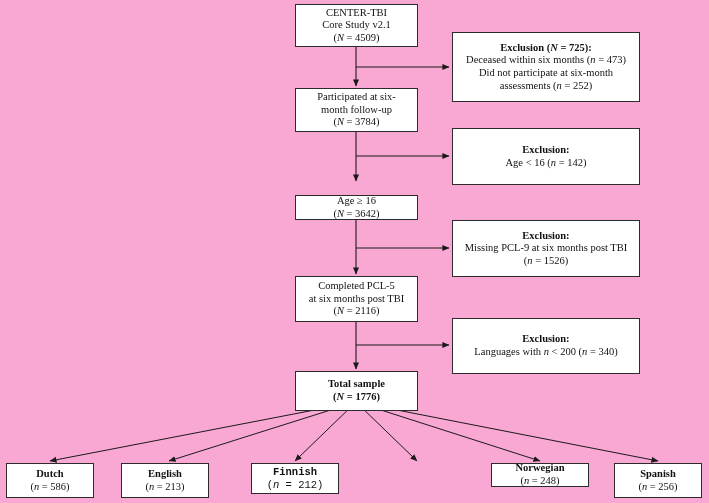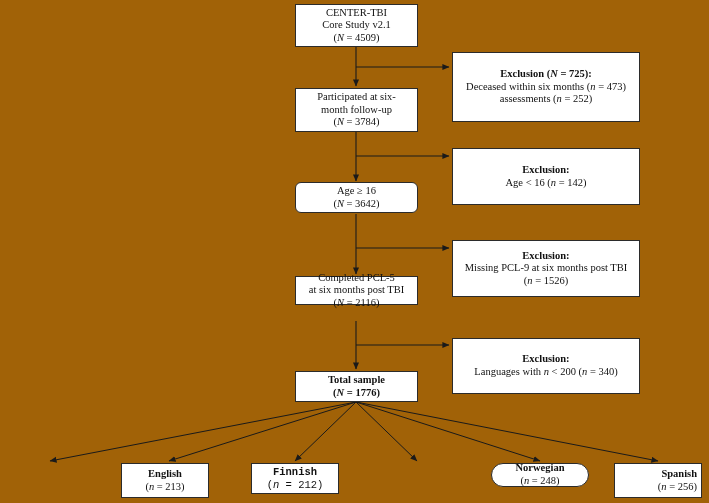--- a/index.html
+++ b/index.html
@@ -10,21 +10,21 @@
   body {
     font-family: "Liberation Serif", serif;
     width: 709px;
     height: 503px;
     overflow: hidden;
   }
   #flowchart-root {
     position: relative;
     width: 709px;
     height: 503px;
-    background: #a16207;
+    background: #f9a8d4;
   }
   svg.lines {
     position: absolute;
     left: 0;
     top: 0;
     width: 709px;
     height: 503px;
     pointer-events: none;
   }
   .node {
@@ -44,21 +44,20 @@
   }
   .node .ln {
     display: block;
     white-space: nowrap;
   }
   .node .ln.bold {
     font-weight: bold;
   }
   .node.excl {
     text-align: center;
-    margin-top: 20px;
   }
   .lang .ln.bold {
     font-weight: bold;
   }
   i.v {
     font-style: italic;
   }
 </style>
 </head>
 <body>
@@ -107,73 +106,78 @@
     <span class="ln">Core Study v2.1</span>
     <span class="ln">(<i class="v">N</i> = 4509)</span>
   </div>
 
   <div class="node main" style="left:295px; top:88px; width:123px; height:44px;">
     <span class="ln">Participated at six-</span>
     <span class="ln">month follow-up</span>
     <span class="ln">(<i class="v">N</i> = 3784)</span>
   </div>
 
-  <div class="node main" style="left:295px; top:182px; width:123px; height:31px;border-radius:6px;">
+  <div class="node main" style="left:295px; top:195px; width:123px; height:25px;">
     <span class="ln">Age ≥ 16</span>
     <span class="ln">(<i class="v">N</i> = 3642)</span>
   </div>
 
-  <div class="node main" style="left:295px; top:276px; width:123px; height:29px;">
+  <div class="node main" style="left:295px; top:276px; width:123px; height:46px;">
     <span class="ln">Completed PCL-5</span>
     <span class="ln">at six months post TBI</span>
     <span class="ln">(<i class="v">N</i> = 2116)</span>
   </div>
 
-  <div class="node main" style="left:295px; top:371px; width:123px; height:31px; border-width:1.6px;">
+  <div class="node main" style="left:295px; top:371px; width:123px; height:40px; border-width:1.6px;">
     <span class="ln bold">Total sample</span>
     <span class="ln bold">(<i class="v">N</i> = 1776)</span>
   </div>
 
   <div class="node excl" style="left:452px; top:32px; width:188px; height:70px;">
     <span class="ln bold">Exclusion (<i class="v">N</i> = 725):</span>
     <span class="ln">Deceased within six months (<i class="v">n</i> = 473)</span>
+    <span class="ln">Did not participate at six-month</span>
     <span class="ln">assessments (<i class="v">n</i> = 252)</span>
   </div>
 
   <div class="node excl" style="left:452px; top:128px; width:188px; height:57px;">
     <span class="ln bold">Exclusion:</span>
     <span class="ln">Age &lt; 16 (<i class="v">n</i> = 142)</span>
   </div>
 
   <div class="node excl" style="left:452px; top:220px; width:188px; height:57px;">
     <span class="ln bold">Exclusion:</span>
     <span class="ln">Missing PCL-9 at six months post TBI</span>
     <span class="ln">(<i class="v">n</i> = 1526)</span>
   </div>
 
   <div class="node excl" style="left:452px; top:318px; width:188px; height:56px;">
     <span class="ln bold">Exclusion:</span>
     <span class="ln">Languages with <i class="v">n</i> &lt; 200 (<i class="v">n</i> = 340)</span>
   </div>
 
+  <div class="node lang" style="left:6px; top:463px; width:88px; height:35px;">
+    <span class="ln bold">Dutch</span>
+    <span class="ln">(<i class="v">n</i> = 586)</span>
+  </div>
 
   <div class="node lang" style="left:121px; top:463px; width:88px; height:35px;">
     <span class="ln bold">English</span>
     <span class="ln">(<i class="v">n</i> = 213)</span>
   </div>
 
   <div class="node lang" style="left:251px; top:463px; width:88px; height:31px;font-family:Liberation Mono, monospace;">
     <span class="ln bold">Finnish</span>
     <span class="ln">(<i class="v">n</i> = 212)</span>
   </div>
 
 
-  <div class="node lang" style="left:491px; top:463px; width:98px; height:24px;border-radius:13px;">
+  <div class="node lang" style="left:491px; top:463px; width:98px; height:24px;">
     <span class="ln bold">Norwegian</span>
     <span class="ln">(<i class="v">n</i> = 248)</span>
   </div>
 
-  <div class="node lang" style="left:614px; top:463px; width:88px; height:35px;align-items:flex-end;">
+  <div class="node lang" style="left:614px; top:463px; width:88px; height:35px;">
     <span class="ln bold">Spanish</span>
     <span class="ln">(<i class="v">n</i> = 256)</span>
   </div>
 
 </div>
 
 </body></html>

